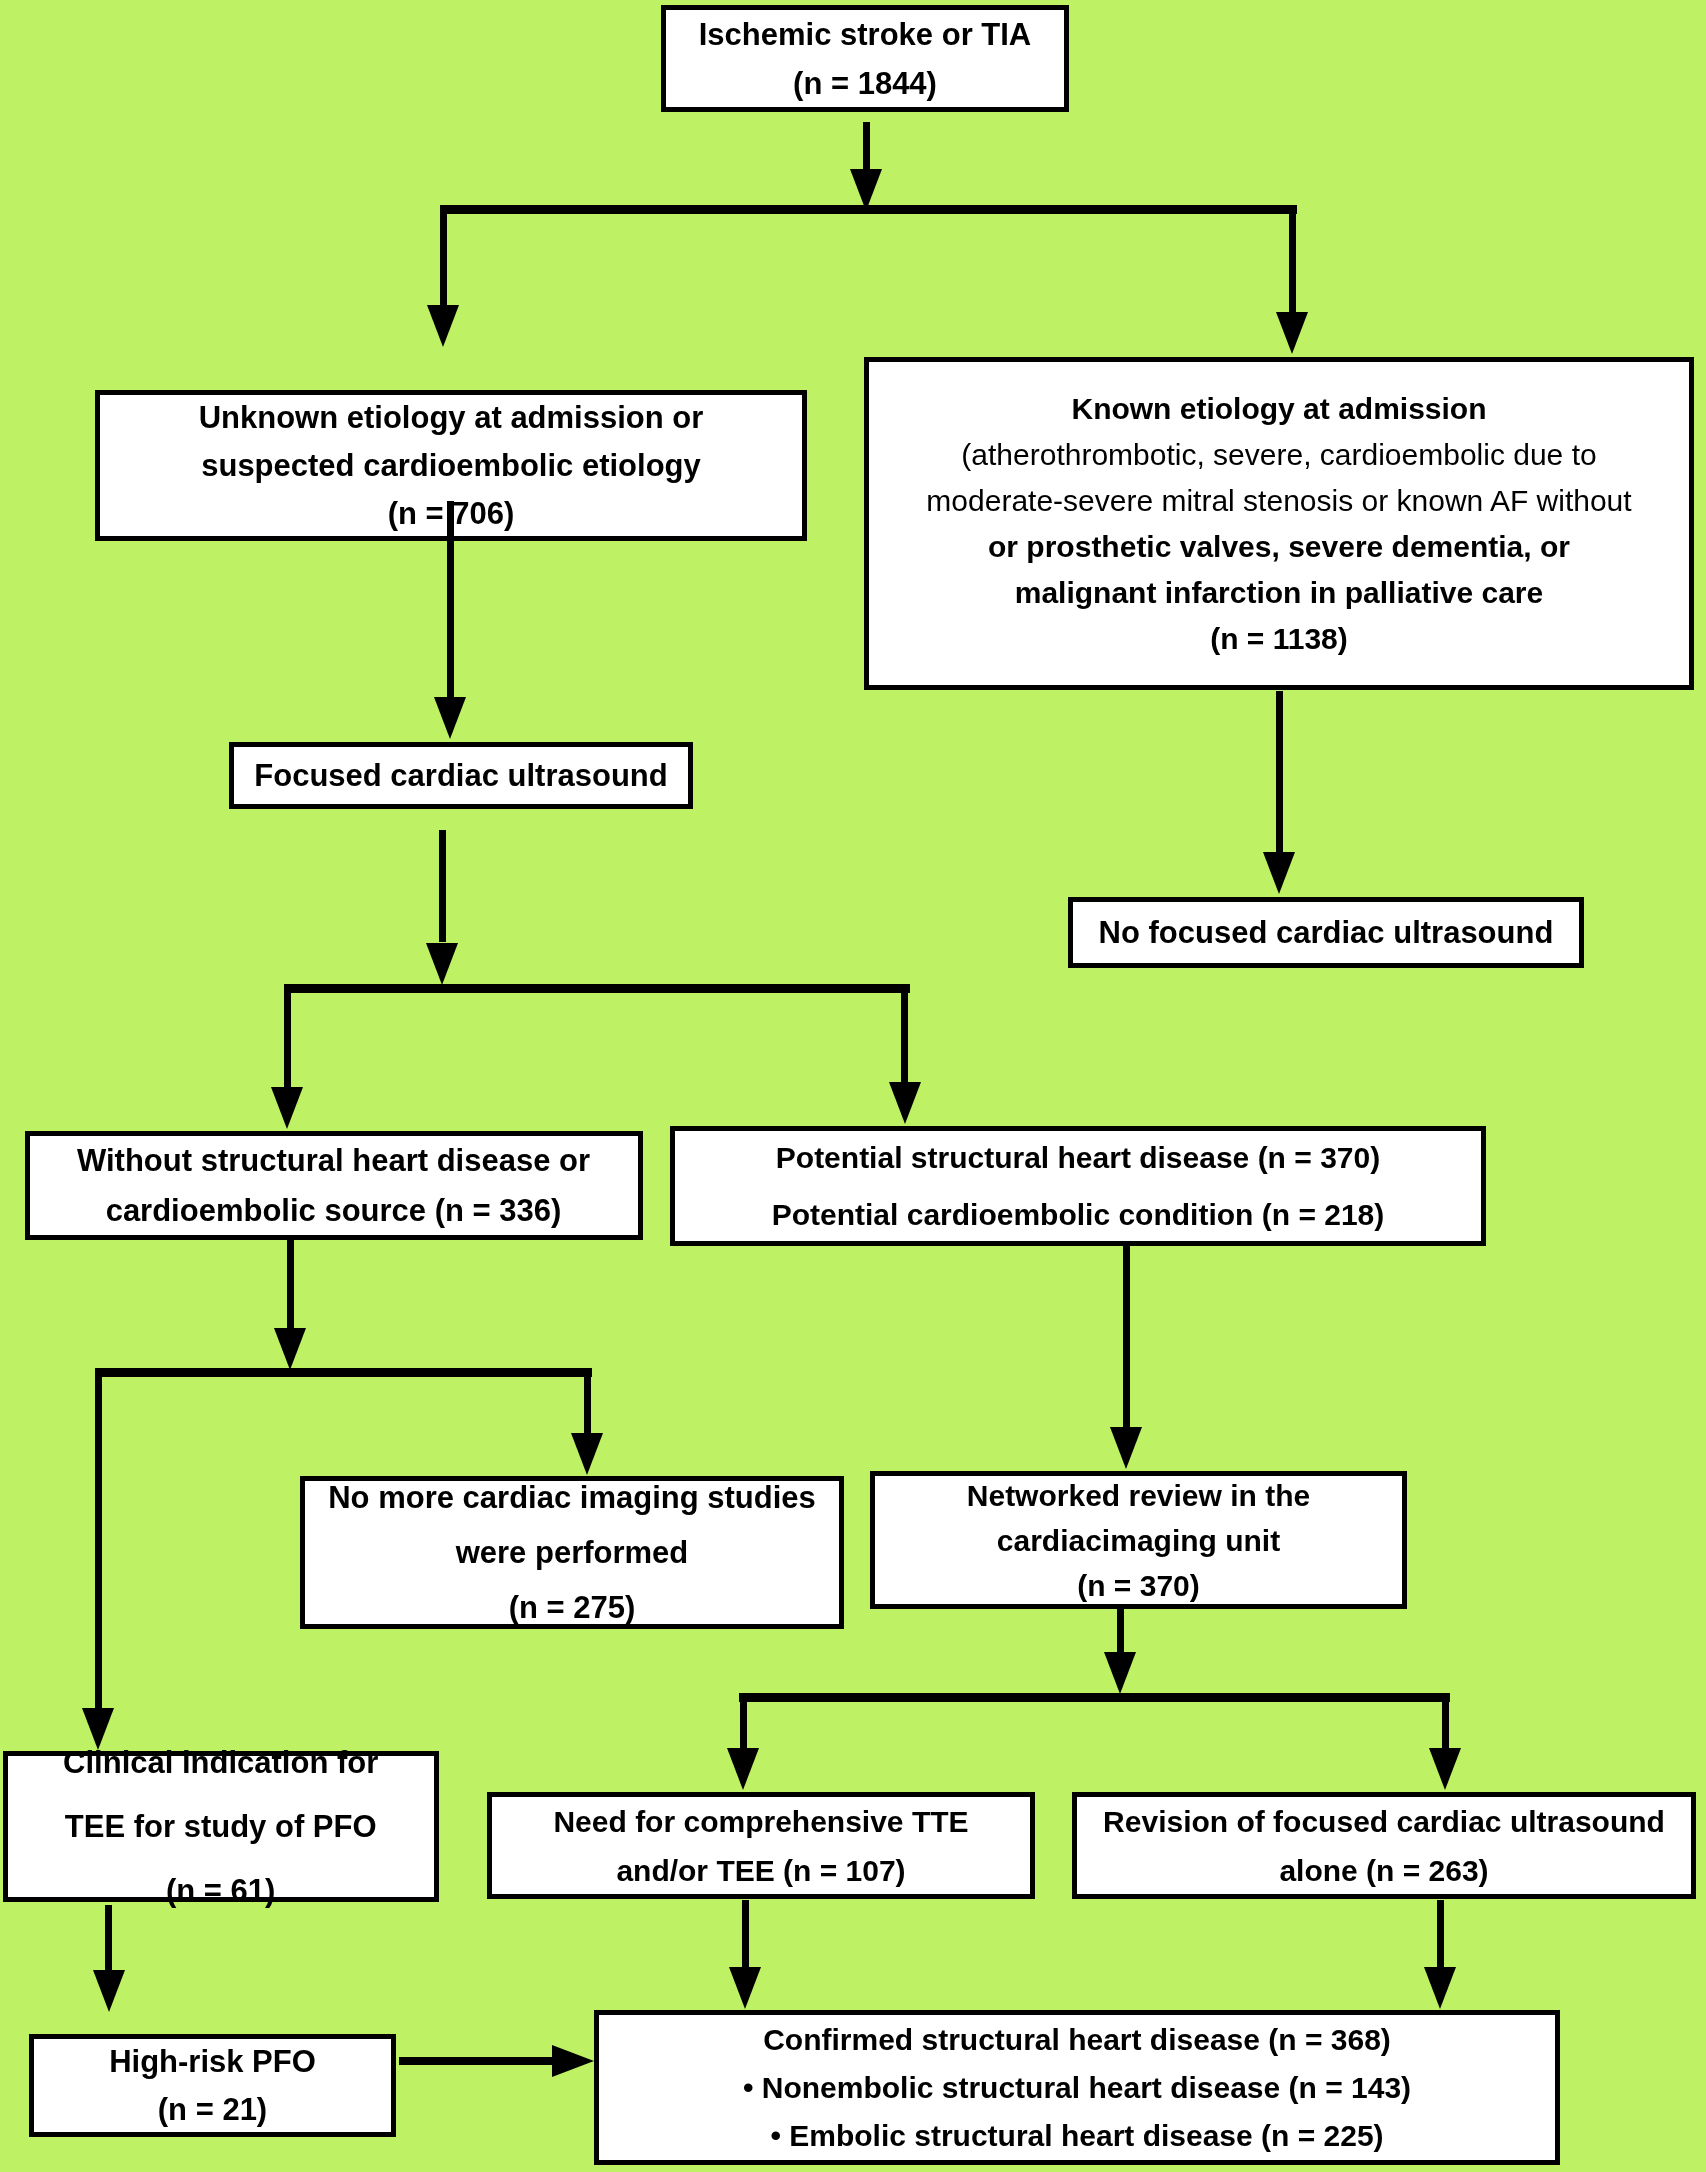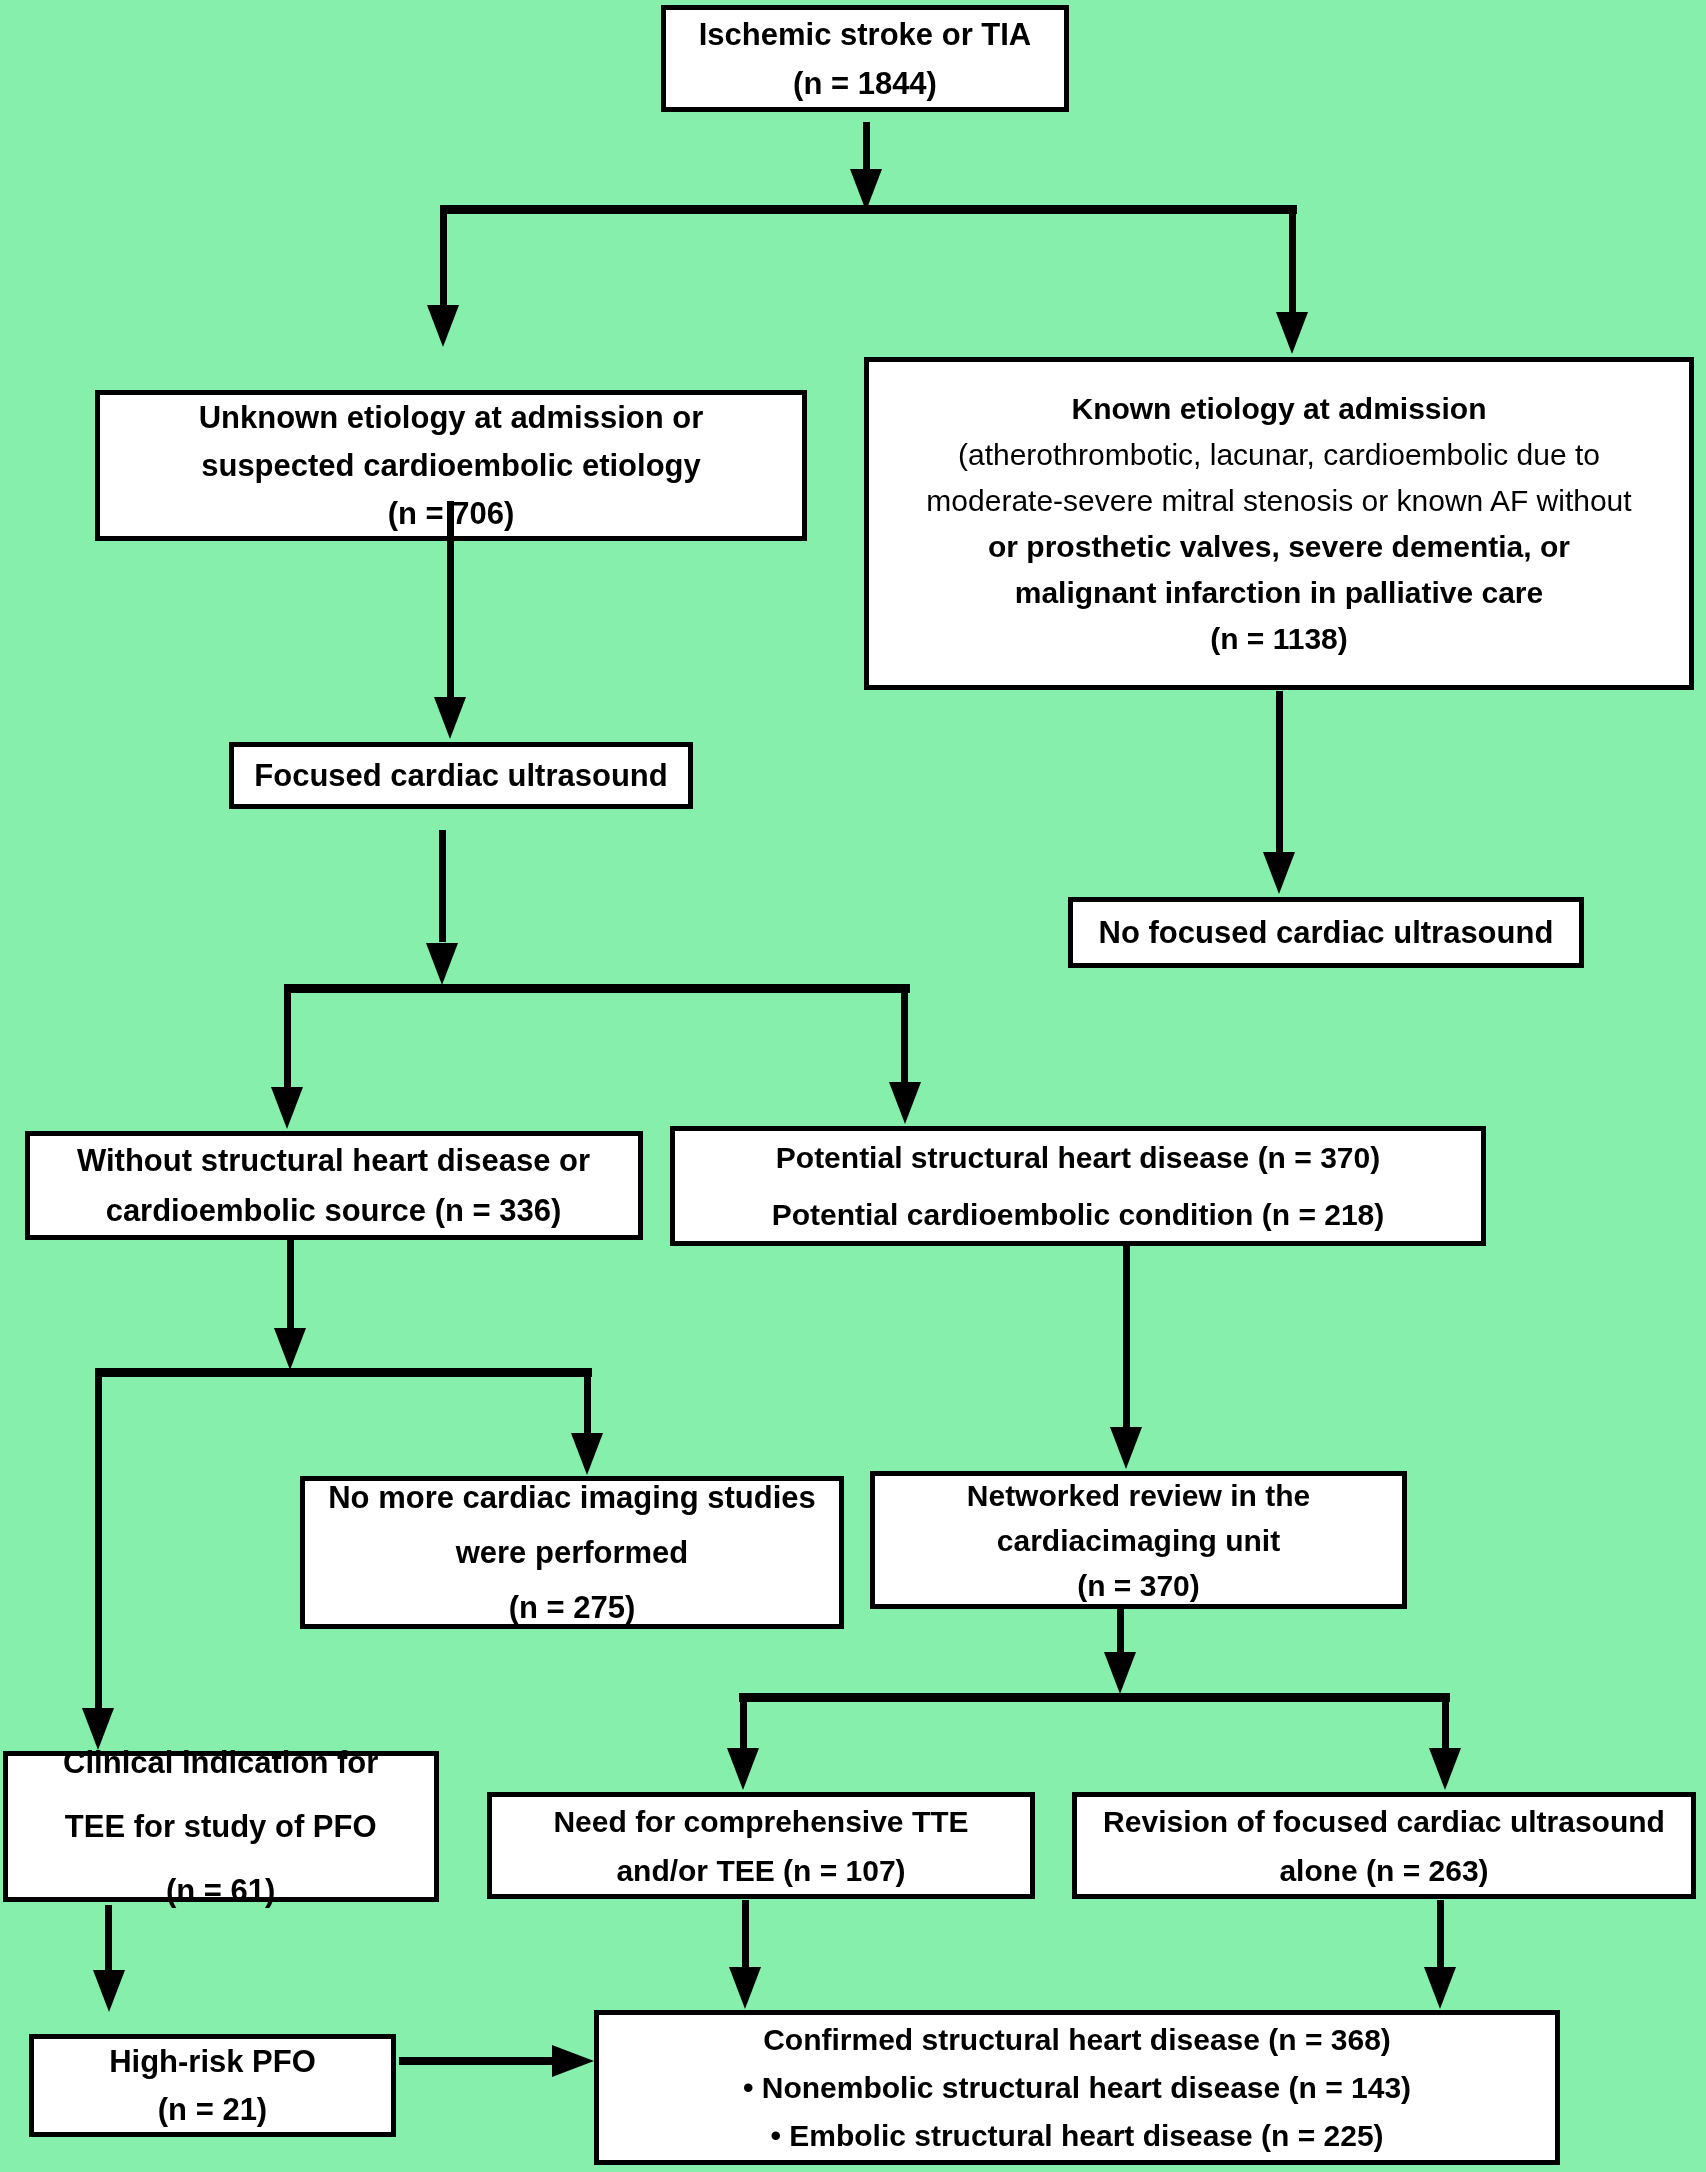--- a/index.html
+++ b/index.html
@@ -1,20 +1,20 @@
 <!DOCTYPE html>
 <html style="font-size:11px"><head>
 <meta charset="utf-8">
 <style>
   html,body{margin:0;padding:0;background:#ffffff;}
   .canvas{
     position:relative;
     width:1706px;
     height:2172px;
-    background:#86efac;
+    background:#bef264;
     font-family:"Liberation Sans", sans-serif;
     color:#000000;
     overflow:hidden;
   }
   .node{
     position:absolute;
     box-sizing:border-box;
     border:5.4px solid #000000;
     background:#ffffff;
     display:flex;
@@ -52,21 +52,21 @@
   </div>
 
   <div class="node" style="left:95px;top:350px;width:712px;height:151px;font-size:31px;line-height:48px;margin-top:40px;">
     <div class="ln">Unknown etiology at admission or</div>
     <div class="ln">suspected cardioembolic etiology</div>
     <div class="ln">(n = 706)</div>
   </div>
 
   <div class="node" style="left:864px;top:357px;width:830px;height:333px;font-size:30px;line-height:46px;">
     <div class="ln">Known etiology at admission</div>
-    <div class="ln regular">(atherothrombotic, lacunar, cardioembolic due to</div>
+    <div class="ln regular">(atherothrombotic, severe, cardioembolic due to</div>
     <div class="ln regular">moderate-severe mitral stenosis or known AF without</div>
     <div class="ln">or prosthetic valves, severe dementia, or</div>
     <div class="ln">malignant infarction in palliative care</div>
     <div class="ln">(n = 1138)</div>
   </div>
 
   <div class="node" style="left:229px;top:742px;width:464px;height:67px;font-size:31px;">
     <div class="ln">Focused cardiac ultrasound</div>
   </div>
 

